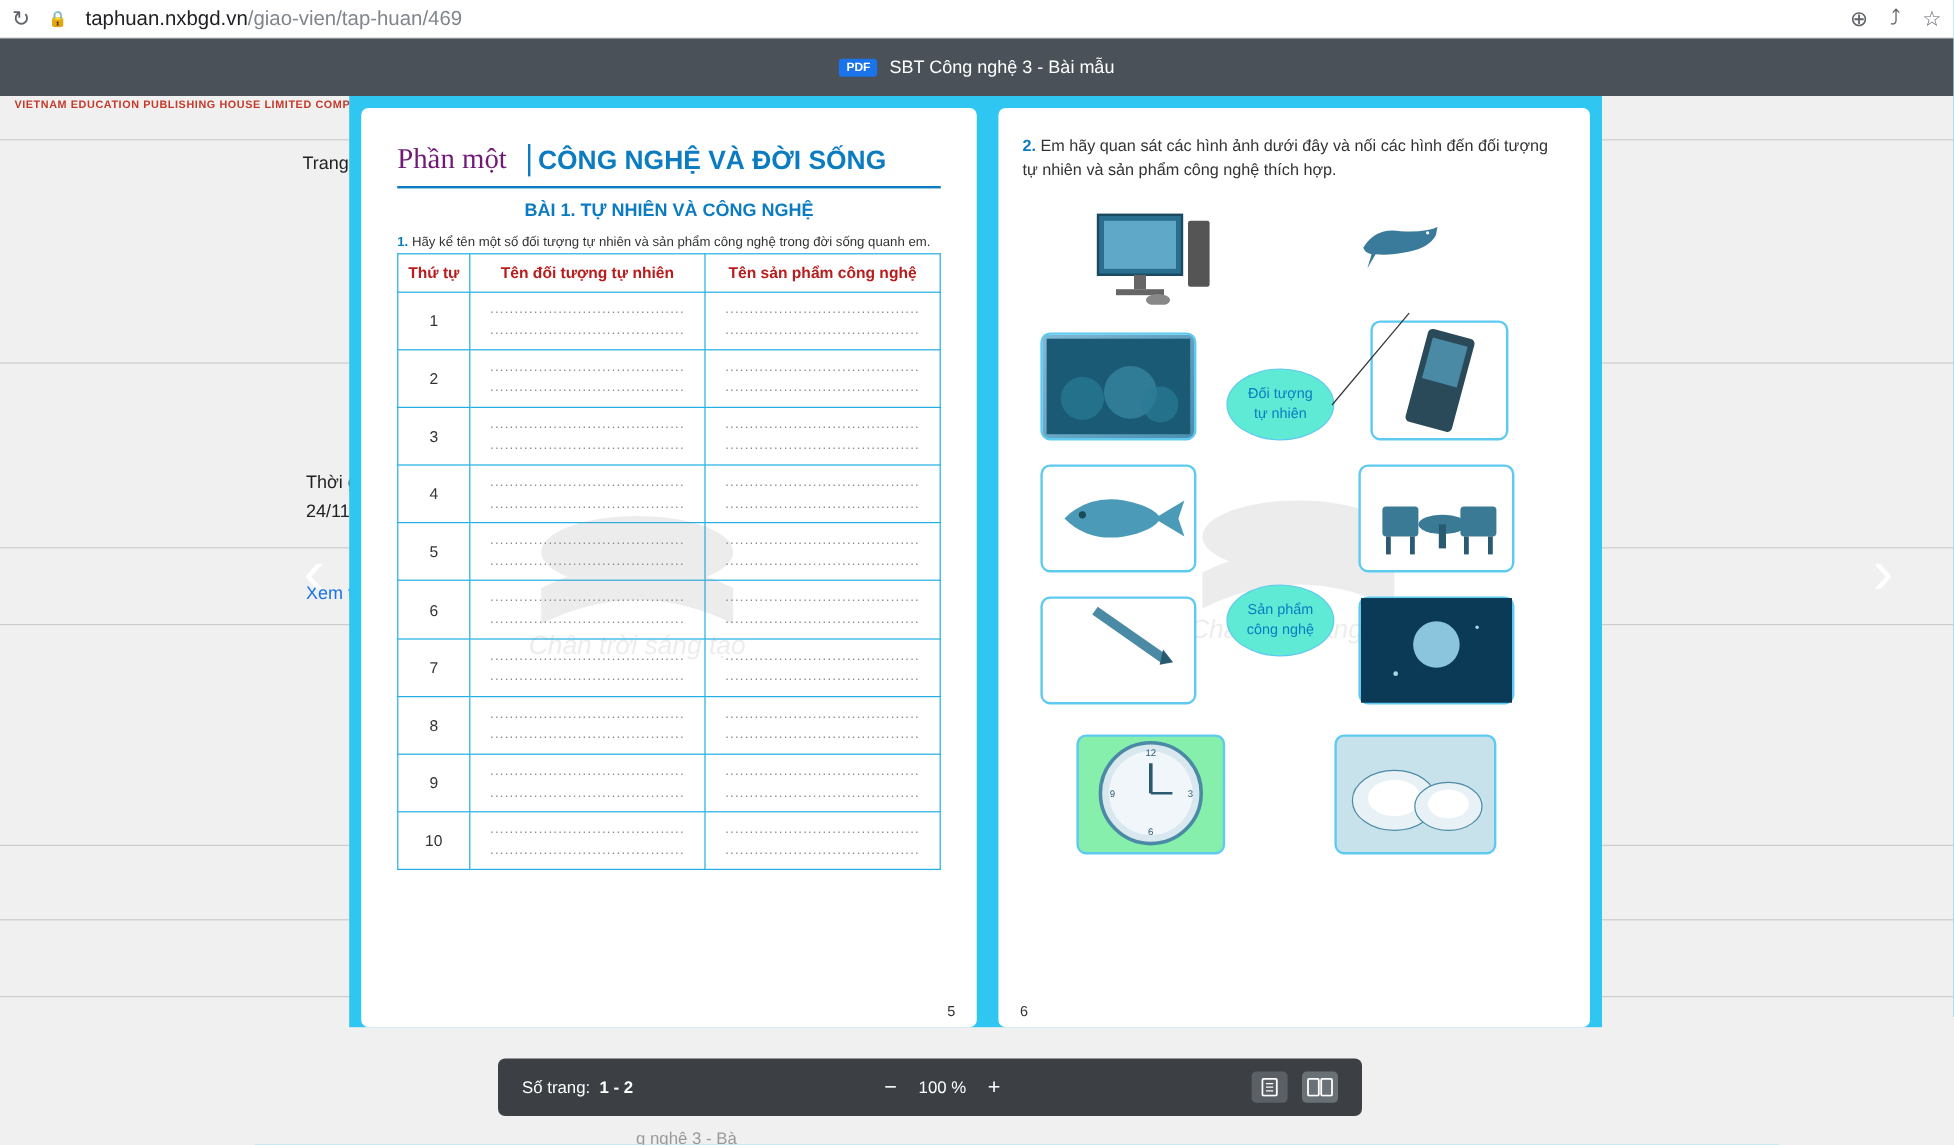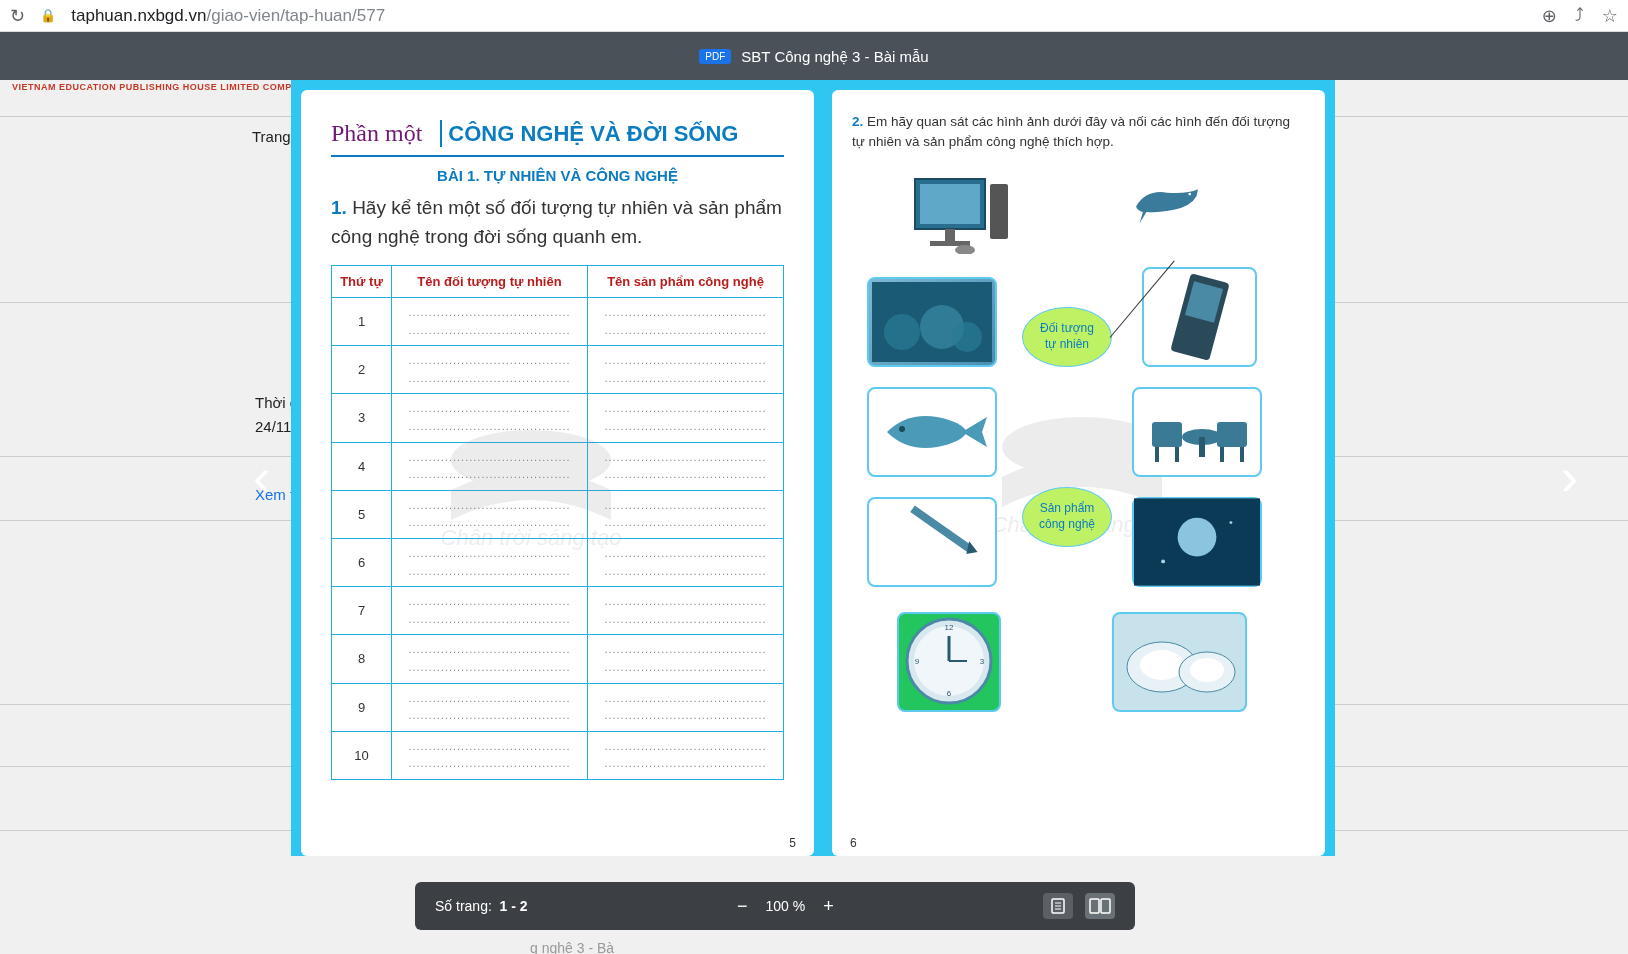--- a/index.html
+++ b/index.html
@@ -4,49 +4,49 @@
 <style>
 *{box-sizing:border-box;margin:0;padding:0}
 body{font-family:Arial,sans-serif;background:#f0f0f0;width:1628px;height:954px;overflow:hidden;position:relative}
 .browser-bar{height:32px;background:#fff;display:flex;align-items:center;padding:0 10px;gap:15px;border-bottom:1px solid #ddd}
 .browser-bar .reload{font-size:18px;color:#5f6368}
 .browser-bar .lock{font-size:13px;color:#5f6368}
 .browser-bar .url{font-size:17px;color:#202124}
 .browser-bar .url .path{color:#80868b}
 .browser-bar .right-icons{margin-left:auto;display:flex;gap:18px;color:#5f6368;font-size:18px}
 .header-bar{height:48px;background:#4a5158;display:flex;align-items:center;justify-content:center;gap:10px;color:#fff;font-size:15px}
-.pdf-badge{background:#1a73e8;color:#fff;font-size:10px;font-weight:normal;padding:2px 6px;border-radius:3px}
+.pdf-badge{background:#1a73e8;color:#fff;font-size:10px;font-weight:bold;padding:2px 6px;border-radius:3px}
 .img-text{position:absolute;left:12px;top:82px;font-size:9px;color:#c53929;font-weight:bold;letter-spacing:0.5px}
 .bg-area{position:absolute;left:0;top:80px;right:0;bottom:0;z-index:1}
 .bg-text{position:absolute;color:#222;font-size:15px}
 .hr-line{position:absolute;left:0;right:0;height:1px;background:#ccc}
 .viewer{position:absolute;left:291px;top:80px;width:1044px;height:776px;background:#2fc7f1;z-index:5;display:flex;gap:18px;padding:10px 10px 0}
 .page{flex:1;background:#fff;border-radius:6px;position:relative;overflow:hidden}
 .left-page{padding:30px 30px 10px}
 .part-row{display:flex;align-items:center;border-bottom:2px solid #0b7cc1;padding-bottom:8px;margin-bottom:10px}
 .part-name{font-family:Liberation Serif, serif;font-size:24px;color:#701a75;padding-right:18px;border-right:2px solid #0b7cc1}
 .section-title{color:#0b7cc1;font-size:22px;font-weight:bold;padding-left:6px}
 .lesson{text-align:center;color:#0b7cc1;font-weight:bold;font-size:15px;margin-bottom:10px}
-.q1{font-size:19px;color:#333;margin-bottom:14px;line-height:1.5}
+.q1{font-size:11px;color:#333;line-height:1.5}
 .q1 .num{color:#0b7cc1;font-weight:bold}
 .tbl{width:100%;border-collapse:collapse;font-size:13px}
 .tbl th,.tbl td{border:1.5px solid #21aee5;padding:6px 8px;text-align:center}
 .tbl th{color:#b91c1c;font-weight:bold;height:32px}
 .tbl td{height:44px;color:#333}
 .tbl td.idx{width:60px}
 .dots{color:#888;letter-spacing:1px;font-size:11px;line-height:1.6}
 .pgnum{position:absolute;bottom:6px;font-size:12px;color:#333}
 .pgnum.l{right:18px}
 .pgnum.r{left:18px}
 .right-page{padding:22px 20px 10px}
 .q2{font-size:13.5px;color:#333;line-height:1.5;margin-bottom:14px}
 .q2 .num{color:#0b7cc1;font-weight:bold}
 .grid-area{position:relative;height:570px}
 .img-box{position:absolute;border:2px solid #5ecaf0;border-radius:8px;background:linear-gradient(135deg,#7fb8d4 0%,#4a8eb0 100%);display:flex;align-items:center;justify-content:center}
-.oval{position:absolute;border:1.5px solid #5ecaf0;border-radius:50%;background:#bef264;display:flex;align-items:center;justify-content:center;text-align:center;font-size:12px;color:#0b7cc1;line-height:1.3}
+.oval{position:absolute;border:1.5px solid #5ecaf0;border-radius:50%;background:#5eead4;display:flex;align-items:center;justify-content:center;text-align:center;font-size:12px;color:#0b7cc1;line-height:1.3}
 .line{position:absolute;background:#333;height:1px;transform-origin:left center}
 .watermark{position:absolute;width:240px;height:150px;opacity:0.15;pointer-events:none}
 .nav-arrow{position:absolute;top:50%;transform:translateY(-50%);font-size:52px;color:#fff;cursor:pointer;z-index:10;font-weight:100}
 .nav-arrow.left{left:253px}
 .nav-arrow.right{right:50px}
 .bottom-bar{position:absolute;left:415px;bottom:24px;width:720px;height:48px;background:rgba(50,54,58,0.95);border-radius:6px;display:flex;align-items:center;padding:0 20px;color:#fff;font-size:14px;z-index:20}
 .bb-pages{margin-right:auto}
 .bb-under{position:absolute;left:530px;bottom:-2px;font-size:14px;color:#999;z-index:15}
 .zoom-group{display:flex;align-items:center;gap:18px;margin:0 auto}
 .zoom-btn{font-size:18px;cursor:pointer;color:#fff}
@@ -56,21 +56,21 @@
 .bird-svg{width:90px;height:55px}
 .hotspot{position:absolute;top:80px;left:291px;width:1044px;height:720px;z-index:6}
 </style>
 </head>
 <body>
 
 <div class="browser-bar">
   <span class="reload">↻</span>
   <span class="lock">🔒</span>
   <span class="url">
-    <span>taphuan.nxbgd.vn</span><span class="path">/giao-vien/tap-huan/577</span>
+    <span>taphuan.nxbgd.vn</span><span class="path">/giao-vien/tap-huan/469</span>
   </span>
   <div class="right-icons">
     <span>⊕</span>
     <span>⤴</span>
     <span>☆</span>
   </div>
 </div>
 
 <div class="header-bar">
   <span class="pdf-badge">PDF</span>
@@ -297,21 +297,21 @@
       </div>
       <div class="img-box" style="left:280px;top:330px;width:130px;height:90px">
         <svg width="130" height="90" viewBox="0 0 130 90">
             <rect width="130" height="90" fill="#0a3a55"></rect>
             <circle cx="65" cy="40" r="20" fill="#8ac5dd"></circle>
             <circle cx="30" cy="65" r="2" fill="#a8d5e8"></circle>
             <circle cx="100" cy="25" r="1.5" fill="#a8d5e8"></circle>
           </svg>
       </div>
 
-      <div class="img-box" style="left:45px;top:445px;width:104px;height:100px;background:#22c55e">
+      <div class="img-box" style="left:45px;top:445px;width:124px;height:100px;background:#86efac">
         <svg width="95" height="95" viewBox="0 0 95 95">
             <circle cx="47" cy="47" r="42" fill="#d8e8ee" stroke="#4a8aa5" stroke-width="3"></circle>
             <circle cx="47" cy="47" r="35" fill="#f0f6f9"></circle>
             <line x1="47" y1="47" x2="47" y2="22" stroke="#2a5a70" stroke-width="3"></line>
             <line x1="47" y1="47" x2="65" y2="47" stroke="#2a5a70" stroke-width="2"></line>
             <text x="47" y="16" text-anchor="middle" font-size="8" fill="#2a5a70">12</text>
             <text x="80" y="50" text-anchor="middle" font-size="8" fill="#2a5a70">3</text>
             <text x="47" y="82" text-anchor="middle" font-size="8" fill="#2a5a70">6</text>
             <text x="15" y="50" text-anchor="middle" font-size="8" fill="#2a5a70">9</text>
           </svg>

